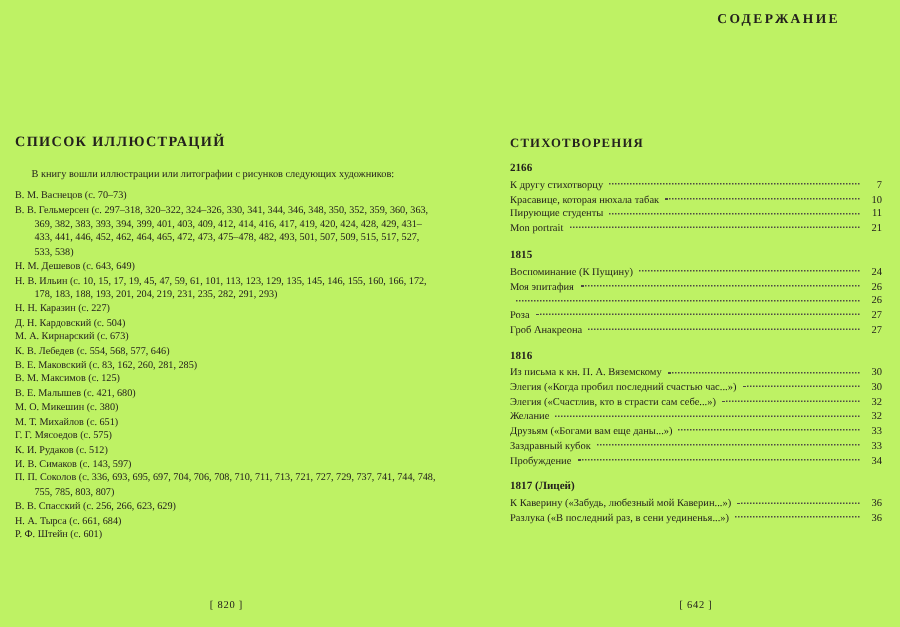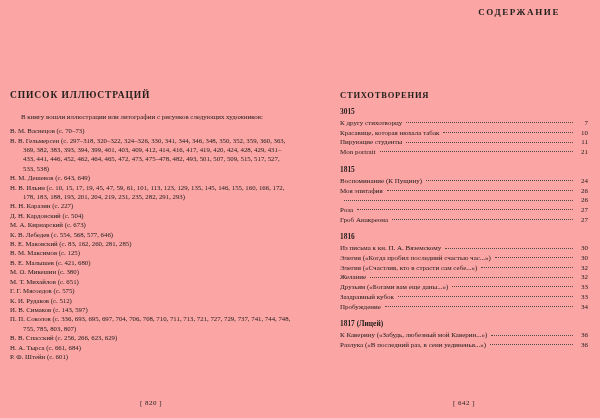--- a/index.html
+++ b/index.html
@@ -3,21 +3,21 @@
 <meta charset="utf-8">
 <style>
   html, body { margin: 0; padding: 0; }
   body {
     width: 600px; height: 418px;
     background: #f4f2ec;
     font-family: "Liberation Serif", "DejaVu Serif", serif;
     color: #24211d;
     overflow: hidden;
   }
-  .spread { position: relative; width: 600px; height: 418px; background: #fca5a5; }
+  .spread { position: relative; width: 600px; height: 418px; background: #bef264; }
 
   .running-head {
     position: absolute; top: 7px; right: 40px;
     font-weight: bold; font-size: 9px; letter-spacing: 1.6px;
   }
 
   
   .page-left { position: absolute; left: 10px; top: 90px; width: 282px; }
   .list-title {
     margin: 0 0 12px 0; text-align: left;
@@ -92,21 +92,21 @@
         <div class="entry">Н. А. Тырса (с. 661, 684)</div>
         <div class="entry">Р. Ф. Штейн (с. 601)</div>
       </div>
   </div>
 
   <div class="folio folio-left">[ 820 ]</div>
 
   <div class="page-right">
     <h2 class="section-title">СТИХОТВОРЕНИЯ</h2>
     <div class="toc">
-        <div class="year">3015</div>
+        <div class="year">2166</div>
         <div class="toc-row">
           <span class="toc-title">К другу стихотворцу</span>
           <span class="leader"></span>
           <span class="toc-page">7</span>
         </div>
         <div class="toc-row">
           <span class="toc-title">Красавице, которая нюхала табак</span>
           <span class="leader"></span>
           <span class="toc-page">10</span>
         </div>

